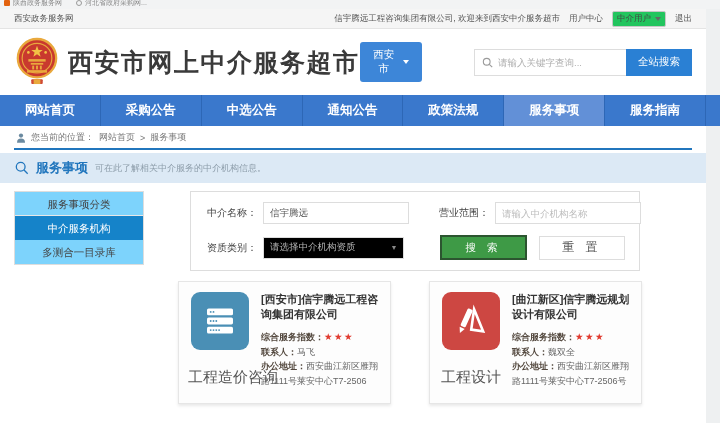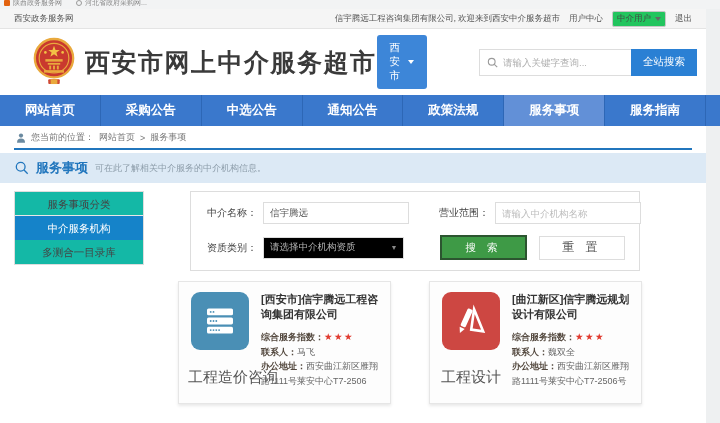--- a/index.html
+++ b/index.html
@@ -7,26 +7,26 @@
   body { background:#eef0f1; font-family:"Liberation Sans","DejaVu Sans",sans-serif; color:#444; }
 
   
   .bookmarks { width:720px; height:9px; background:#f2f3f4; display:flex; align-items:flex-start; gap:14px; padding:0 4px; overflow:hidden; font-size:7px; color:#8a8a8a; }
   .bm-item { display:flex; align-items:center; gap:3px; margin-top:-2px; white-space:nowrap; }
   .bm-sq { width:6px; height:6px; background:#e2620f; display:inline-block; border-radius:1px; }
   .bm-globe { width:6px; height:6px; border:1px solid #9a9a9a; border-radius:50%; display:inline-block; }
 
   
   .topbar { width:706px; height:20px; background:#f5f5f5; border-bottom:1px solid #e4e4e4; display:flex; align-items:center; padding:0 14px; font-size:8.5px; color:#555;justify-content:space-between; }
-  .topbar-right { margin-left:auto; display:flex; align-items:center; gap:9px;font-family:Liberation Serif, serif; }
+  .topbar-right { margin-left:auto; display:flex; align-items:center; gap:9px; }
   .fake-select { border:1px solid #c7c7c7; background:#22c55e; border-radius:2px; padding:1px 4px; display:flex; align-items:center; gap:4px; color:#444; cursor:pointer; }
   .chev { width:0; height:0; border-left:3px solid transparent; border-right:3px solid transparent; border-top:4px solid #666; display:inline-block; }
 
   
-  .header { width:706px; height:66px; background:#fff; display:flex; align-items:center; padding:0 31px; }
+  .header { width:706px; height:66px; background:#fff; display:flex; align-items:center; padding:0 14px; }
   .emblem { width:46px; height:50px; flex:0 0 auto; }
   .site-title { font-size:25px; font-weight:bold; color:#3a3a3a; letter-spacing:1.5px; margin-left:8px; white-space:nowrap; }
   .header-right { margin-left:auto; display:flex; align-items:center; }
   .city-btn { background:#3d86d8; color:#fff; font-size:10.5px; padding:6px 13px; border:none; border-radius:3px; display:flex; align-items:center; gap:8px; cursor:pointer; }
   .city-btn .chev { border-top-color:#fff; }
   .search-group { display:flex; margin-left:52px; }
   .search-box { width:152px; height:27px; border:1px solid #ddd; border-right:none; display:flex; align-items:center; padding:0 7px; gap:5px; background:#fff; }
   .search-box input { border:none; outline:none; flex:1; font-size:9.5px; color:#444; font-family:inherit; min-width:0; background:transparent; }
   .search-box input::placeholder { color:#aeaeae; }
   .search-btn { width:66px; height:27px; background:#2a80d4; color:#fff; border:none; font-size:10.5px; cursor:pointer; }
@@ -43,21 +43,21 @@
   .breadcrumb { margin:0 14px; padding:5px 2px 4px; border-bottom:2px solid #2176bd; display:flex; align-items:center; gap:5px; font-size:9px; color:#777; }
   .crumb-link { cursor:pointer; }
 
   .banner { margin-top:3px; height:30px; background:#dce9f5; display:flex; align-items:center; padding:0 15px; gap:7px; }
   .banner-title { font-size:13px; font-weight:bold; color:#2176bd; }
   .banner-desc { font-size:9px; color:#8d9daa; }
 
   .content { display:flex; padding:8px 14px 20px; gap:34px; background:#fff; }
 
   .sidebar { width:130px; border:1px solid #ddd; align-self:flex-start; }
-  .side-item { height:24px; line-height:24px; text-align:center; font-size:10.5px; color:#444; border-bottom:1px solid #e7e7e7; cursor:pointer; background:#14b8a6; }
+  .side-item { height:24px; line-height:24px; text-align:center; font-size:10.5px; color:#444; border-bottom:1px solid #e7e7e7; cursor:pointer; background:#7dd3fc; }
   .side-item:last-child { border-bottom:none; }
   .side-item.active { background:#1583c9; color:#fff; border-color:#1583c9; }
 
   .main-col { flex:1; }
   .filter-panel { border:1px solid #ddd; width:450px; margin-left:12px; padding:10px 14px; }
   .f-row { display:flex; align-items:center; }
   .f-row + .f-row { margin-top:11px; }
   .f-label { width:52px; font-size:10px; color:#444; text-align:right; margin-right:6px; white-space:nowrap; flex:0 0 auto; }
   .f-input { width:150px; height:22px; border:1px solid #ddd; font-size:9.5px; color:#555; padding:0 6px; font-family:inherit; outline:none; }
   .f-input::placeholder { color:#bcbcbc; }

